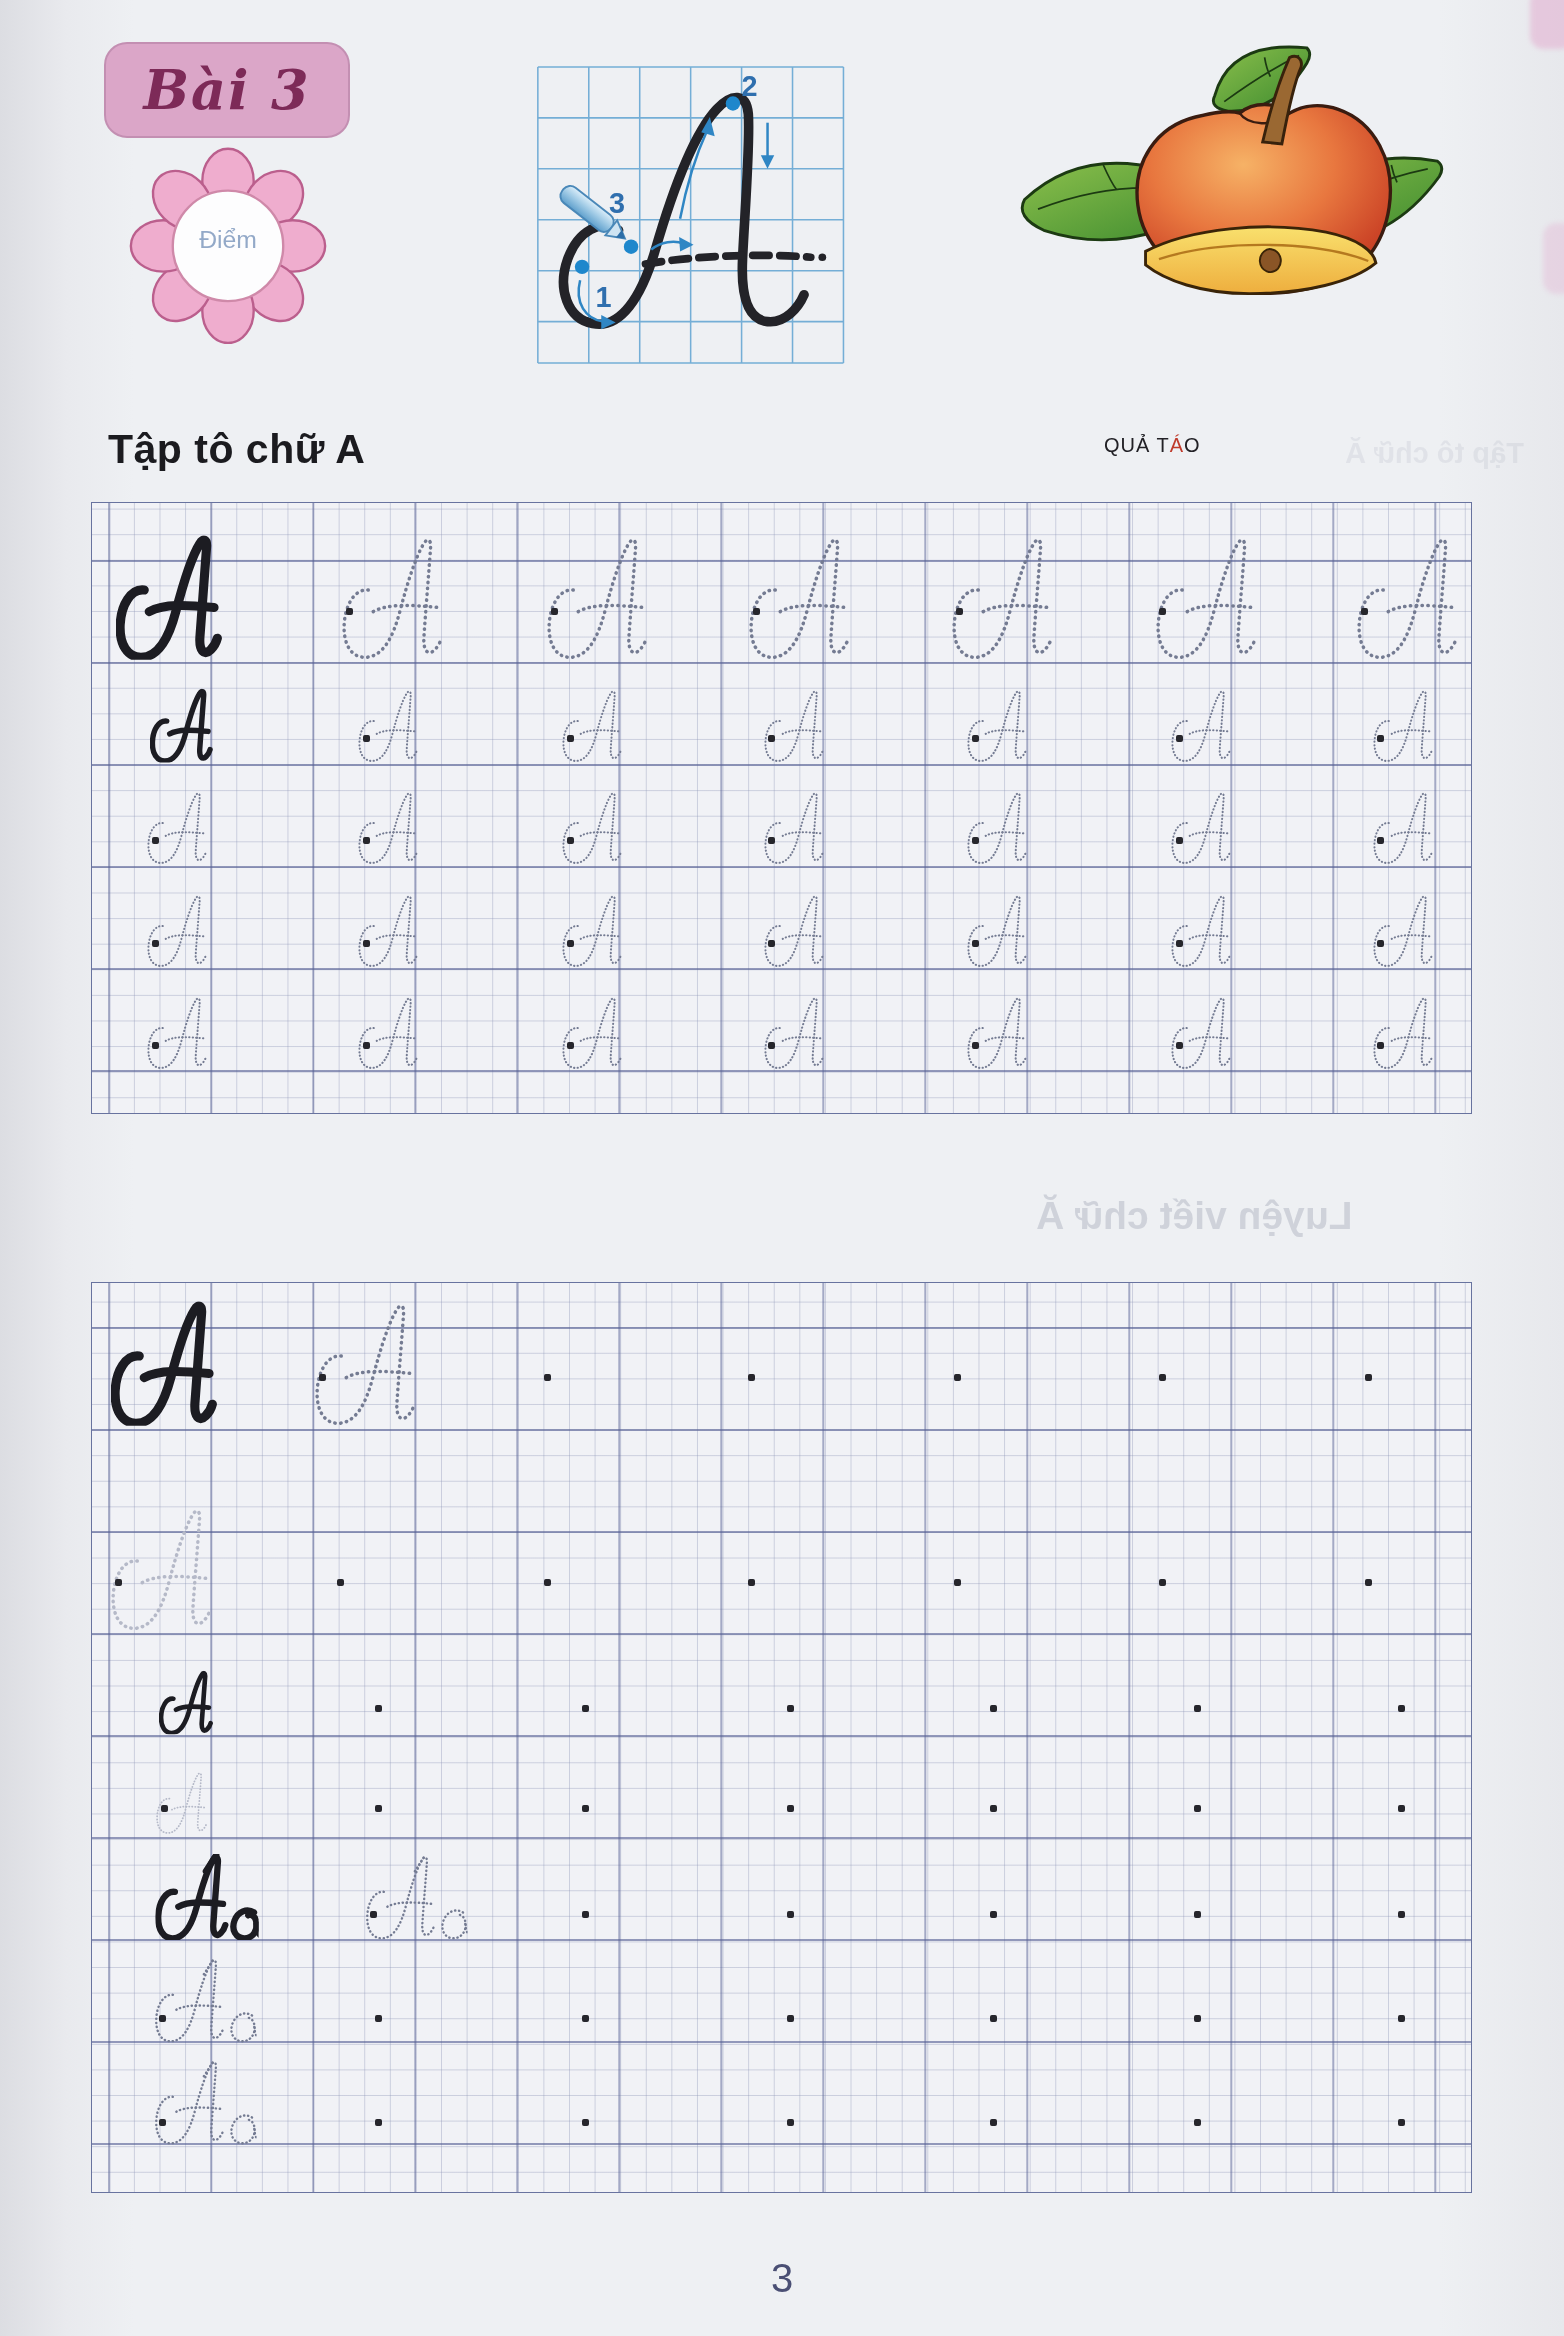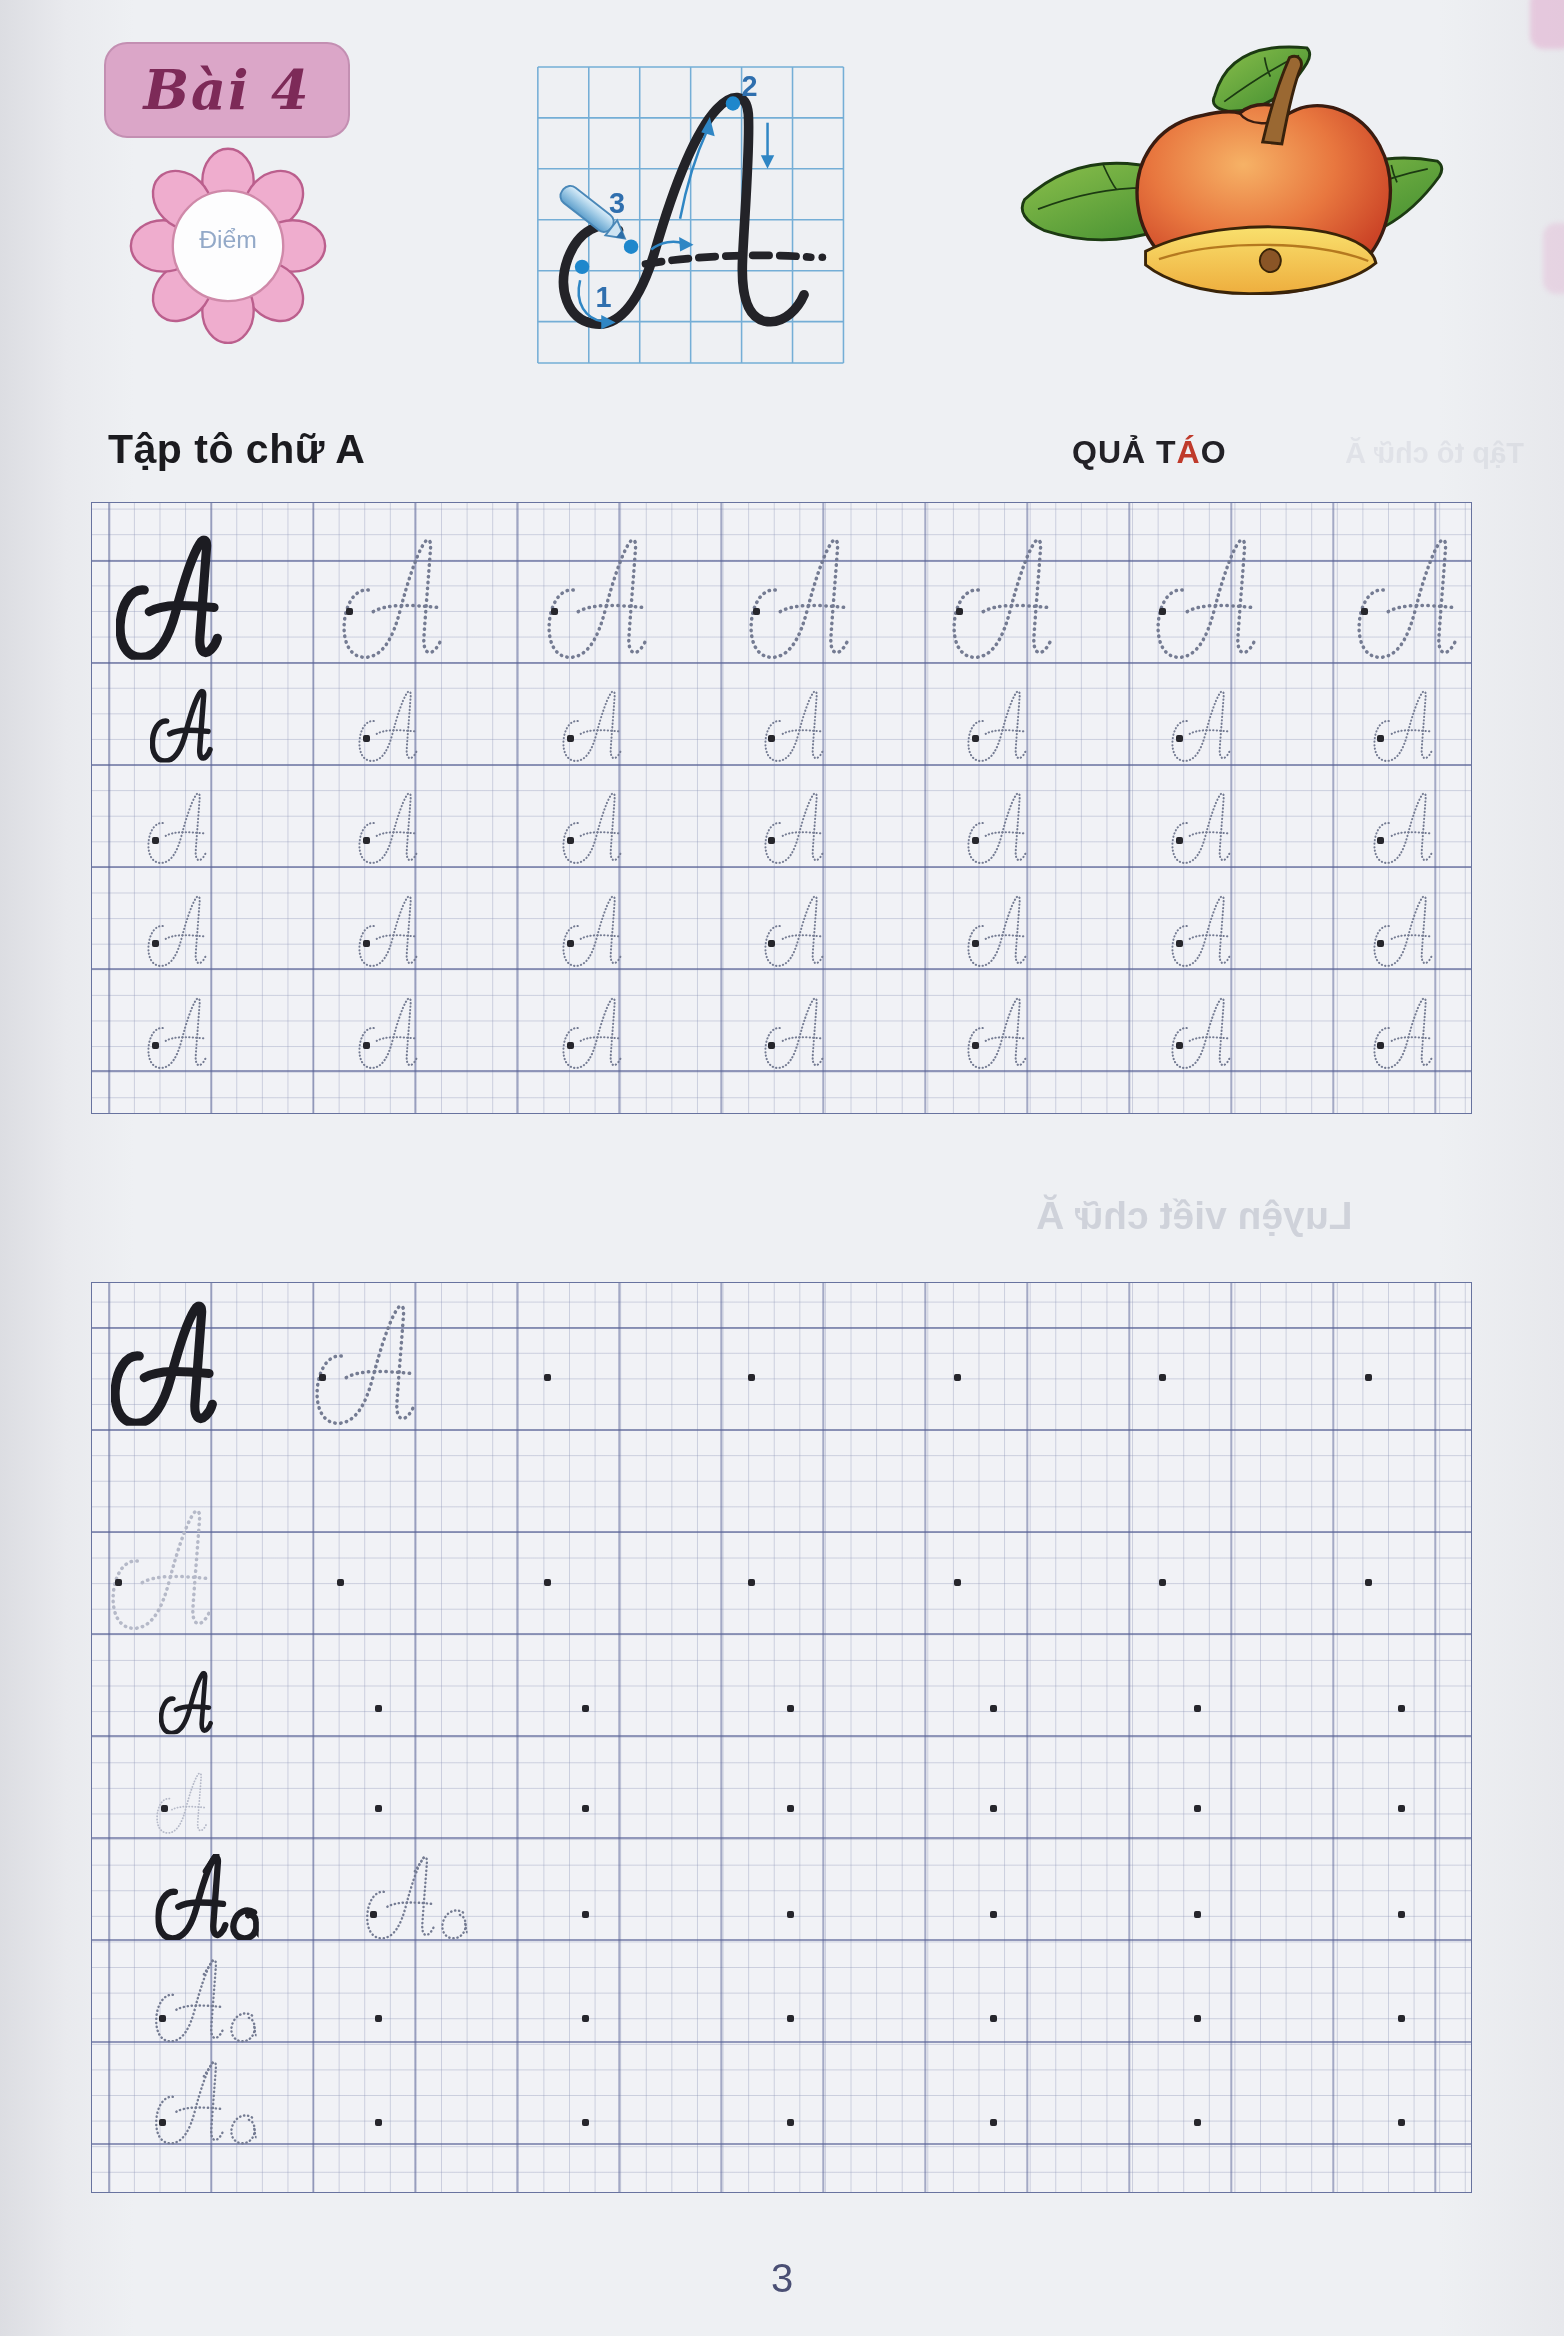--- a/index.html
+++ b/index.html
@@ -17,21 +17,21 @@
   .lesson-badge span{
     font-family:"DejaVu Serif",serif;font-style:italic;font-weight:bold;
     font-size:54px;color:var(--c-badge-text);letter-spacing:1.9px;
   }
   svg{display:block}
   .abs{position:absolute;}
   .heading{
     position:absolute;font-weight:bold;font-size:41px;color:#1b1b1f;letter-spacing:0.5px;white-space:nowrap;
   }
   .caption{
-    position:absolute;left:1072px;top:434px;font-weight:bold;font-size:32px;
+    position:absolute;left:1104px;top:434px;font-weight:normal;font-size:20px;
     color:#222126;letter-spacing:1px;white-space:nowrap;
   }
   .caption .accent{color:var(--c-accent-red);}
   .ghost{
     position:absolute;transform:scaleX(-1);font-weight:bold;color:#9ea3b3;white-space:nowrap;
   }
   .ghost.g1{left:1345px;top:437px;font-size:29px;opacity:.17;}
   .ghost.g2{left:1036px;top:1194px;font-size:39px;opacity:.38;}
   .pink-smudge{position:absolute;background:#e3aed0;filter:blur(2.9px);border-radius:13.4px;}
   .ps1{right:-9.6px;top:-11.5px;width:44px;height:60px;opacity:.55;}
@@ -79,21 +79,21 @@
     </symbol>
   </defs>
 </svg>
 
 <div class="page">
 
   <div class="pink-smudge ps1"></div>
   <div class="pink-smudge ps2"></div>
 
   <div class="lesson-badge">
-    <span>Bài 4</span>
+    <span>Bài 3</span>
   </div>
 
   <svg class="abs" style="left:128px;top:144px" width="200" height="200" viewBox="0 0 210 210">
     <g transform="translate(105,107)" stroke="#bb5f8d" stroke-width="2.5">
       <g fill="#efadce">
         <ellipse transform="rotate(0)" cx="0" cy="-68" rx="27" ry="34"></ellipse>
         <ellipse transform="rotate(45)" cx="0" cy="-68" rx="27" ry="34"></ellipse>
         <ellipse transform="rotate(90)" cx="0" cy="-68" rx="27" ry="34"></ellipse>
         <ellipse transform="rotate(135)" cx="0" cy="-68" rx="27" ry="34"></ellipse>
         <ellipse transform="rotate(180)" cx="0" cy="-68" rx="27" ry="34"></ellipse>

